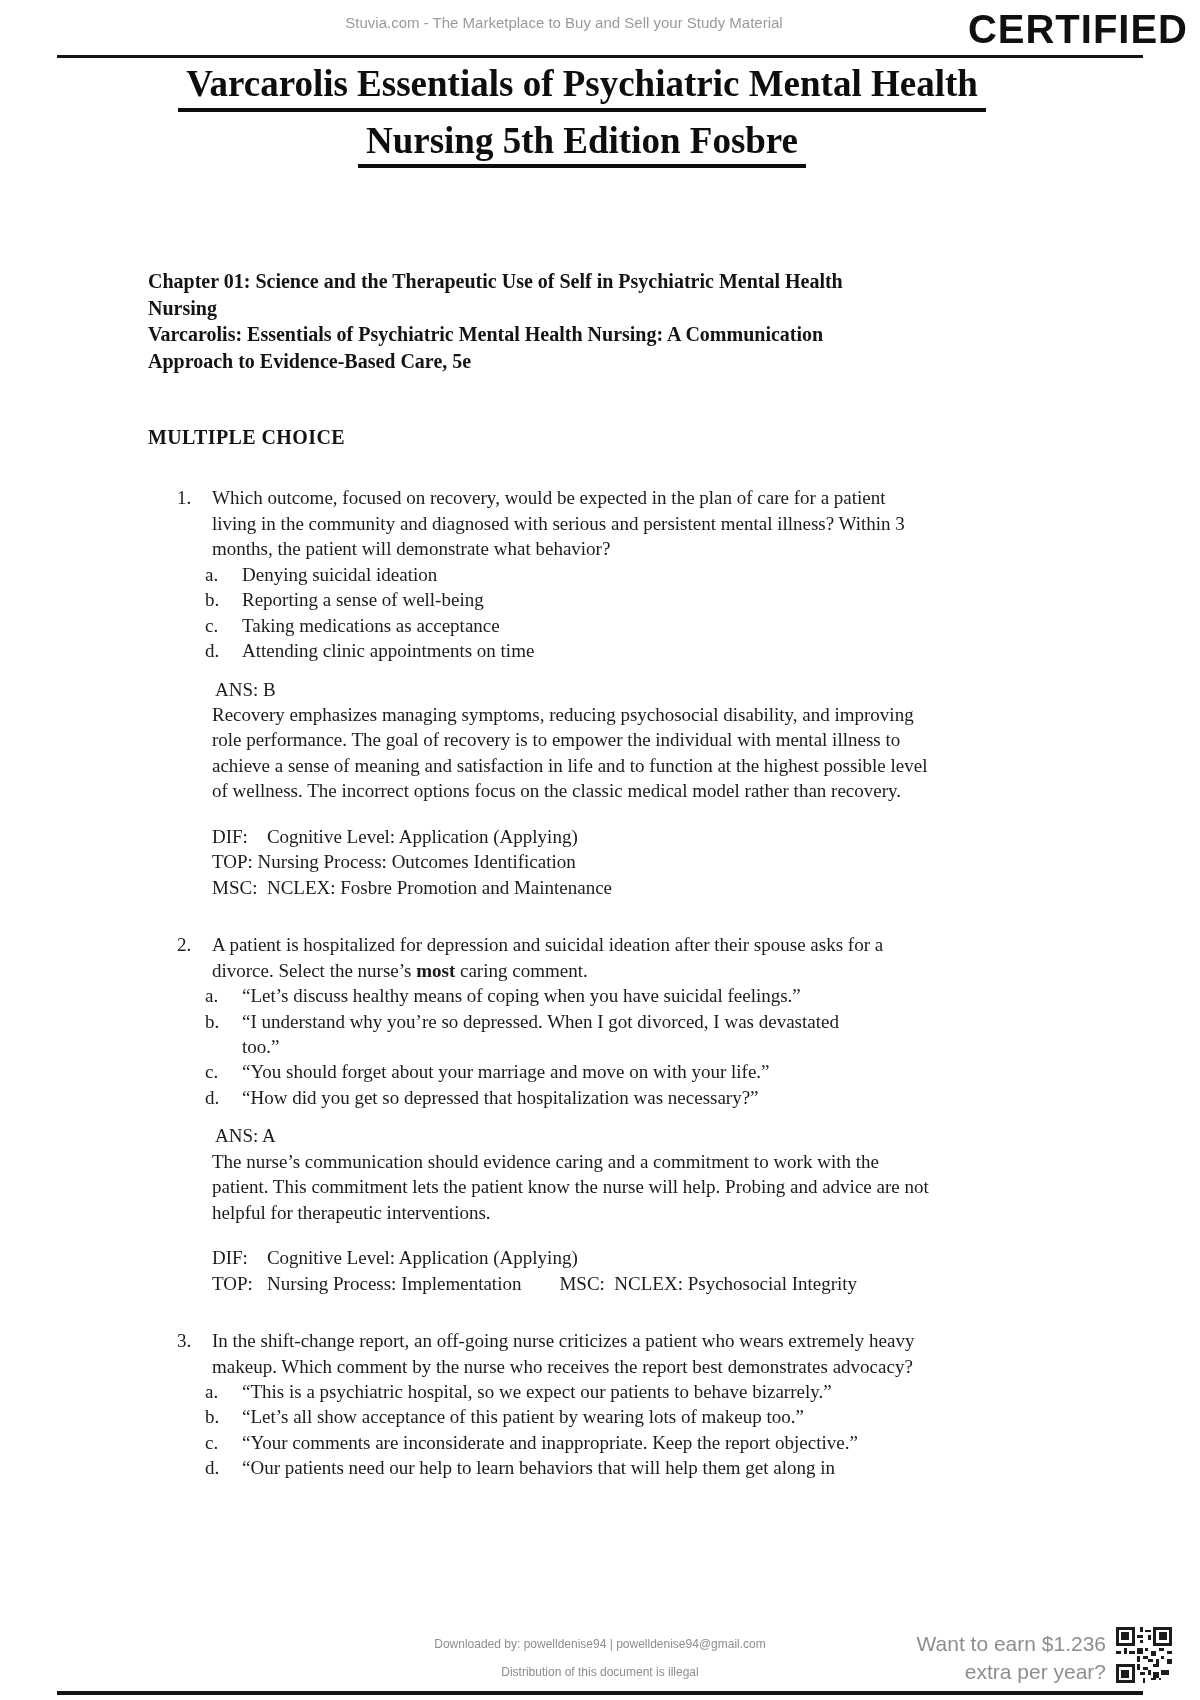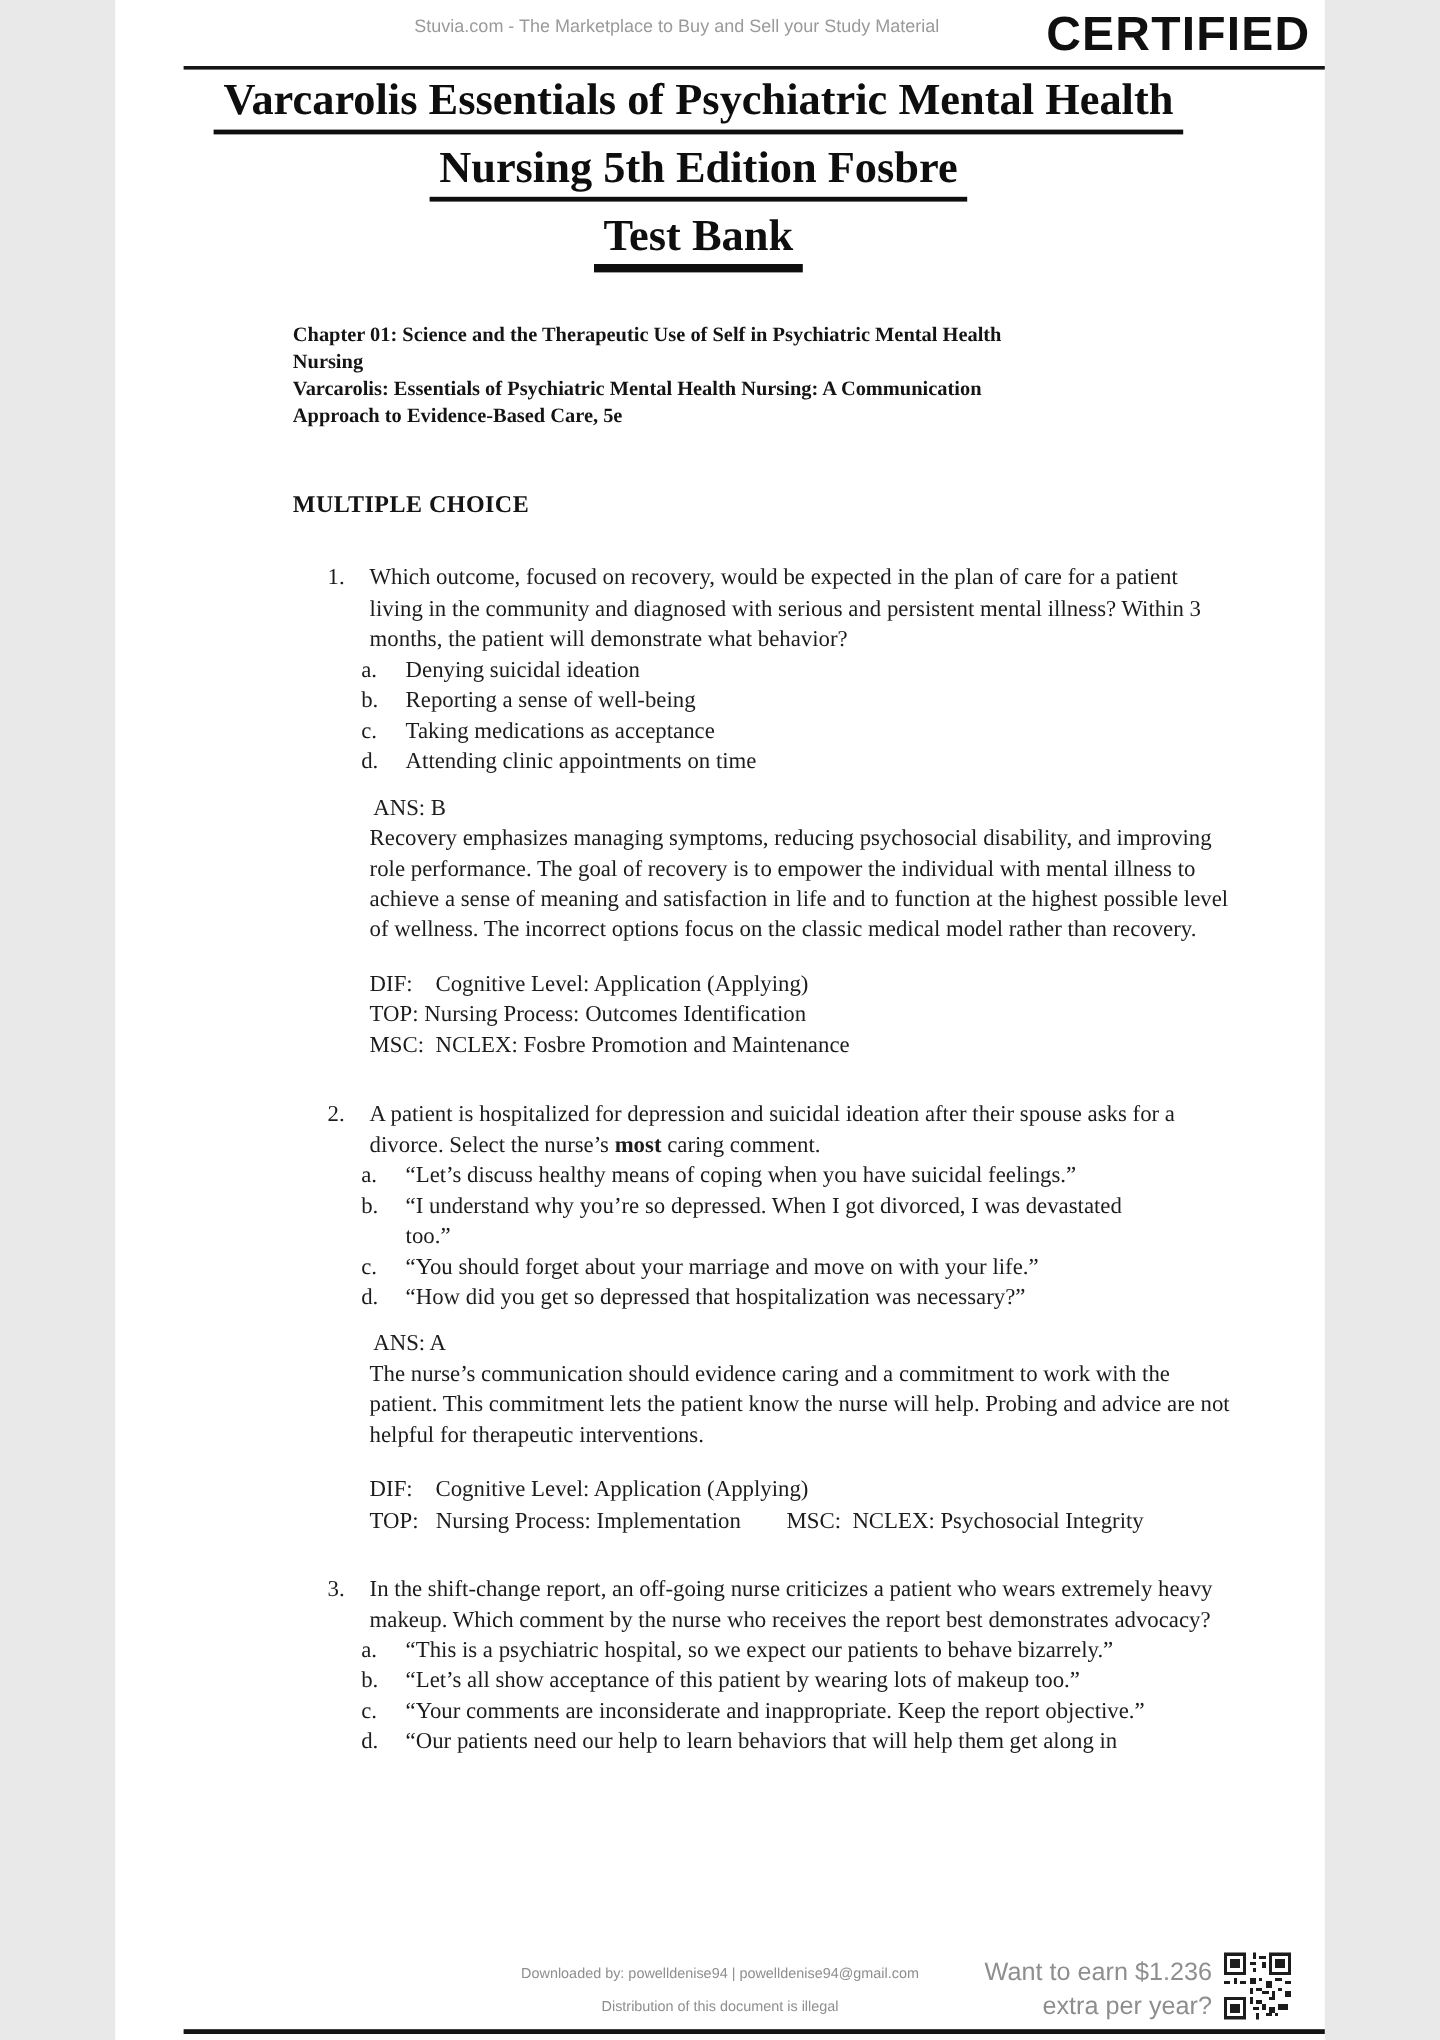--- a/index.html
+++ b/index.html
@@ -1,18 +1,18 @@
 <!DOCTYPE html>
 <html><head>
 <meta charset="utf-8">
 <style>
   html,body{margin:0;padding:0;background:#e9e9e9;}
   .page{
     position:relative;
-    width:1008px;height:1700px;
+    width:1200px;height:1700px;
     background:#ffffff;
     margin:0 auto;
     overflow:hidden;
     font-family:"Liberation Serif","DejaVu Serif",serif;
     color:#1c1c1c;
   }
   
   .site-line{
     position:absolute;top:14px;left:0;right:72px;
     text-align:center;
@@ -42,21 +42,21 @@
     padding:0 8px 3px 8px;
     text-align:right;
   }
   .title-line.last > span{border-bottom:7px solid #0e0e0e;padding-bottom:2px;}
   
   .body-content{
     position:absolute;top:268px;left:148px;right:30px;
   }
   .chapter-heading,.book-heading{
     margin:0;
-    font-size:17px;font-weight:bold;line-height:1.33;color:#141414;
+    font-size:20px;font-weight:bold;line-height:1.33;color:#141414;
     white-space:pre-wrap;
     max-width:900px;
   }
   .section-label{
     margin:52px 0 0 0;
     font-size:20px;font-weight:bold;color:#141414;
     letter-spacing:.4px;
   }
   .questions{margin-top:36px;font-size:19px;line-height:1.34;}
   .question{margin-top:32px;}
@@ -97,21 +97,20 @@
 
 <div class="page">
 
   <div class="site-line">Stuvia.com - The Marketplace to Buy and Sell your Study Material</div>
   <div class="certified">CERTIFIED</div>
   <div class="top-rule"></div>
 
   <div class="title-block">
     <div class="title-line"><span>Varcarolis Essentials of Psychiatric Mental Health</span></div>
     <div class="title-line"><span>Nursing 5th Edition Fosbre</span></div>
-    <div class="title-line last"><span>Test Bank</span></div>
   </div>
 
   <div class="body-content">
     <p class="chapter-heading">Chapter 01: Science and the Therapeutic Use of Self in Psychiatric Mental Health
 Nursing</p>
     <p class="book-heading">Varcarolis: Essentials of Psychiatric Mental Health Nursing: A Communication
 Approach to Evidence-Based Care, 5e</p>
 
     <p class="section-label">MULTIPLE CHOICE</p>
 

